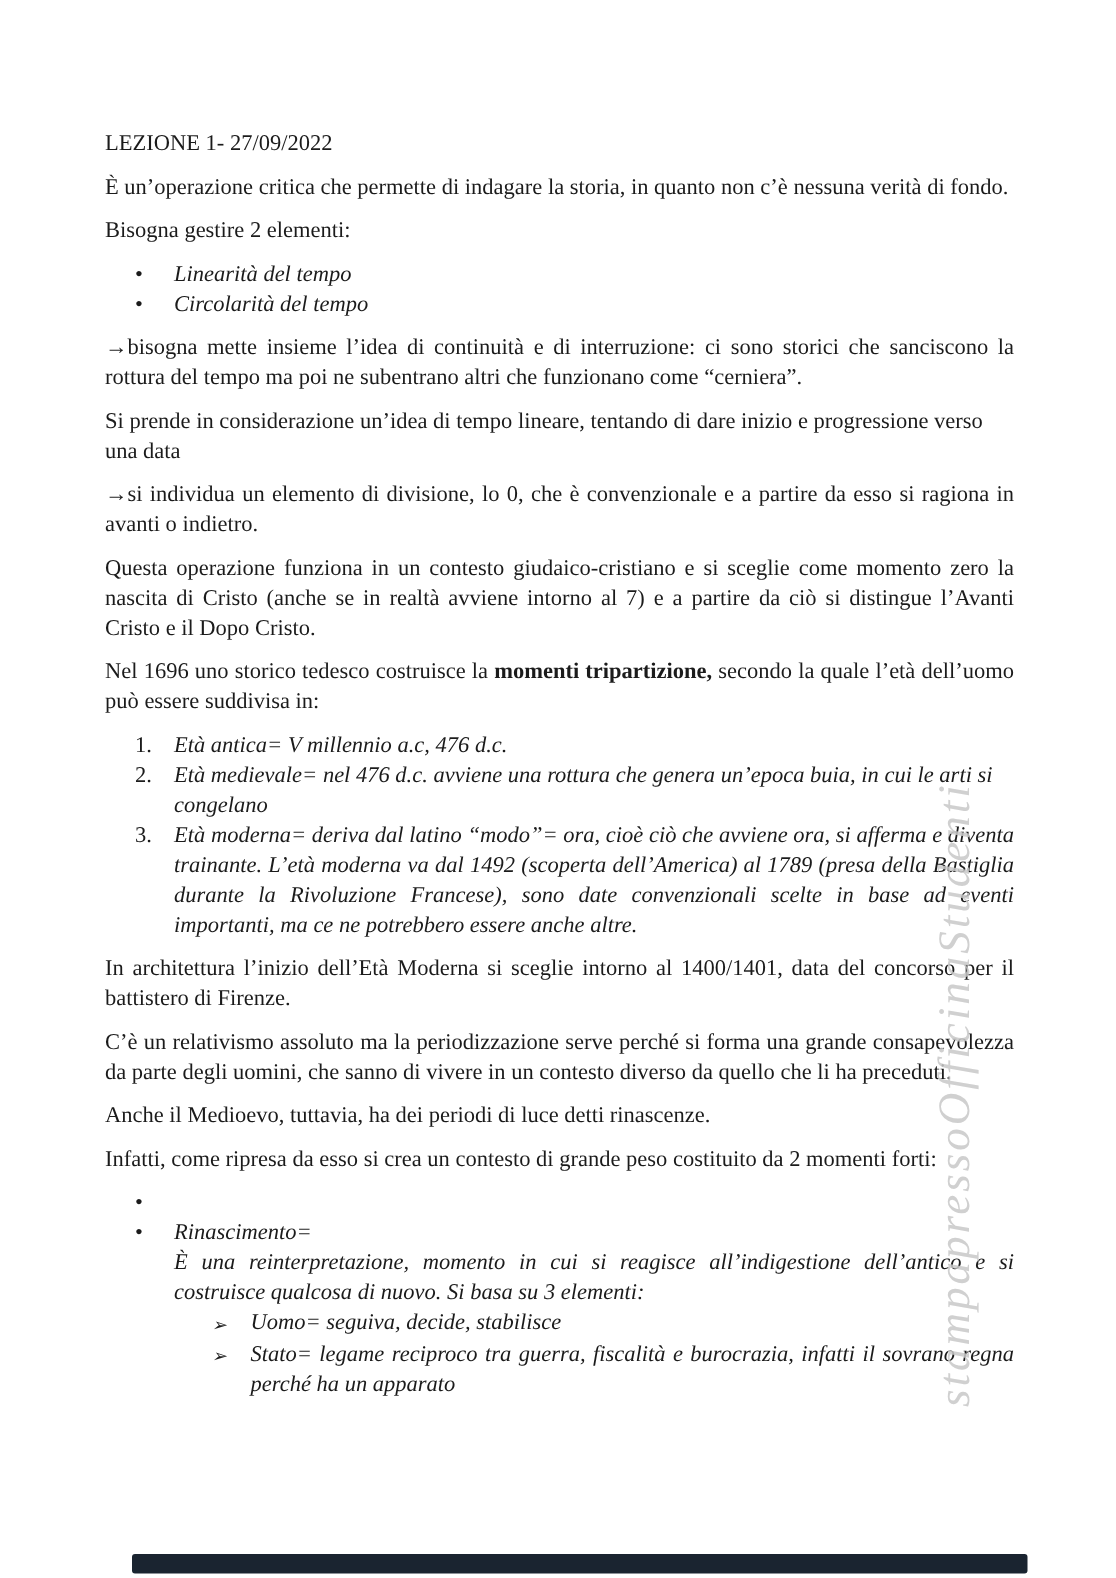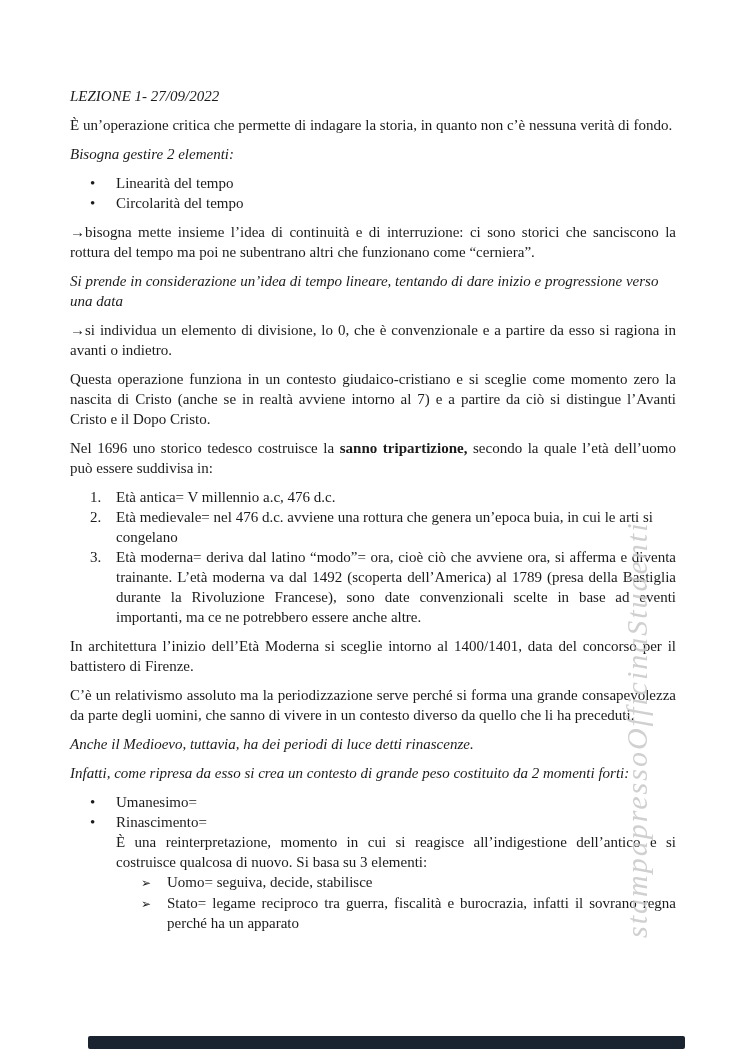--- a/index.html
+++ b/index.html
@@ -13,29 +13,29 @@
   }
   .page { position: absolute; inset: 0; background: #ffffff; }
   .content {
     position: absolute;
     left: 70px; top: 86px;
     width: 606px;
     font-size: 15px;
     line-height: 20px;
   }
   p { margin: 0 0 9px 0; text-align: justify; }
-  p.nojust { text-align: left; font-style: italic; }
+  p.nojust { text-align: left; }
   .title { font-weight: bold; letter-spacing: 0.2px; }
   b { font-weight: bold; }
 
   .ul, .ol { margin: 0 0 9px 20px; }
   .li { display: flex; align-items: flex-start; }
   .marker { width: 26px; flex: none; }
   .num { width: 26px; flex: none; }
-  .li-text { flex: 1; text-align: justify; }
+  .li-text { flex: 1; text-align: justify; font-style: italic; }
   .li-label { text-align: left; }
 
   .sub-ul { margin: 0 0 0 25px; }
   .sub-li { display: flex; align-items: flex-start; }
   .sub-marker { width: 26px; flex: none; font-size: 12px; padding-top: 1px; }
 
   .watermark {
     position: absolute;
     left: 620px; top: 468px;
     width: 38px; height: 470px;
@@ -88,21 +88,21 @@
 
     <p>→bisogna mette insieme l’idea di continuità e di interruzione: ci sono storici che sanciscono la rottura del tempo ma poi ne subentrano altri che funzionano come “cerniera”.</p>
 
 
     <p class="nojust">Si prende in considerazione un’idea di tempo lineare, tentando di dare inizio e progressione verso una data</p>
 
     <p>→si individua un elemento di divisione, lo 0, che è convenzionale e a partire da esso si ragiona in avanti o indietro.</p>
 
     <p>Questa operazione funziona in un contesto giudaico-cristiano e si sceglie come momento zero la nascita di Cristo (anche se in realtà avviene intorno al 7) e a partire da ciò si distingue l’Avanti Cristo e il Dopo Cristo.</p>
 
-    <p><span>Nel 1696 uno storico tedesco costruisce la </span><b>sanno tripartizione,</b><span> secondo la quale l’età dell’uomo può essere suddivisa in:</span></p>
+    <p><span>Nel 1696 uno storico tedesco costruisce la </span><b>momenti tripartizione,</b><span> secondo la quale l’età dell’uomo può essere suddivisa in:</span></p>
 
     <div class="ol">
       <div class="li">
         <span class="num">1.</span>
         <span class="li-text li-label">Età antica= V millennio a.c, 476 d.c.</span>
       </div>
       <div class="li">
         <span class="num">2.</span>
         <span class="li-text li-label">Età medievale= nel 476 d.c. avviene una rottura che genera un’epoca buia, in cui le arti si congelano</span>
       </div>
@@ -117,21 +117,20 @@
     <p>C’è un relativismo assoluto ma la periodizzazione serve perché si forma una grande consapevolezza da parte degli uomini, che sanno di vivere in un contesto diverso da quello che li ha preceduti.</p>
 
     <p class="nojust">Anche il Medioevo, tuttavia, ha dei periodi di luce detti rinascenze.</p>
 
     <p class="nojust">Infatti, come ripresa da esso si crea un contesto di grande peso costituito da 2 momenti forti:</p>
 
     <div class="ul">
       <div class="li">
         <span class="marker">•</span>
         <div class="li-text">
-          <div class="li-label">Umanesimo=</div>
         </div>
       </div>
       <div class="li">
         <span class="marker">•</span>
         <div class="li-text">
           <div class="li-label">Rinascimento=</div>
           <div>È una reinterpretazione, momento in cui si reagisce all’indigestione dell’antico e si costruisce qualcosa di nuovo. Si basa su 3 elementi:</div>
           <div class="sub-ul">
             <div class="sub-li">
               <span class="sub-marker">➢</span>

